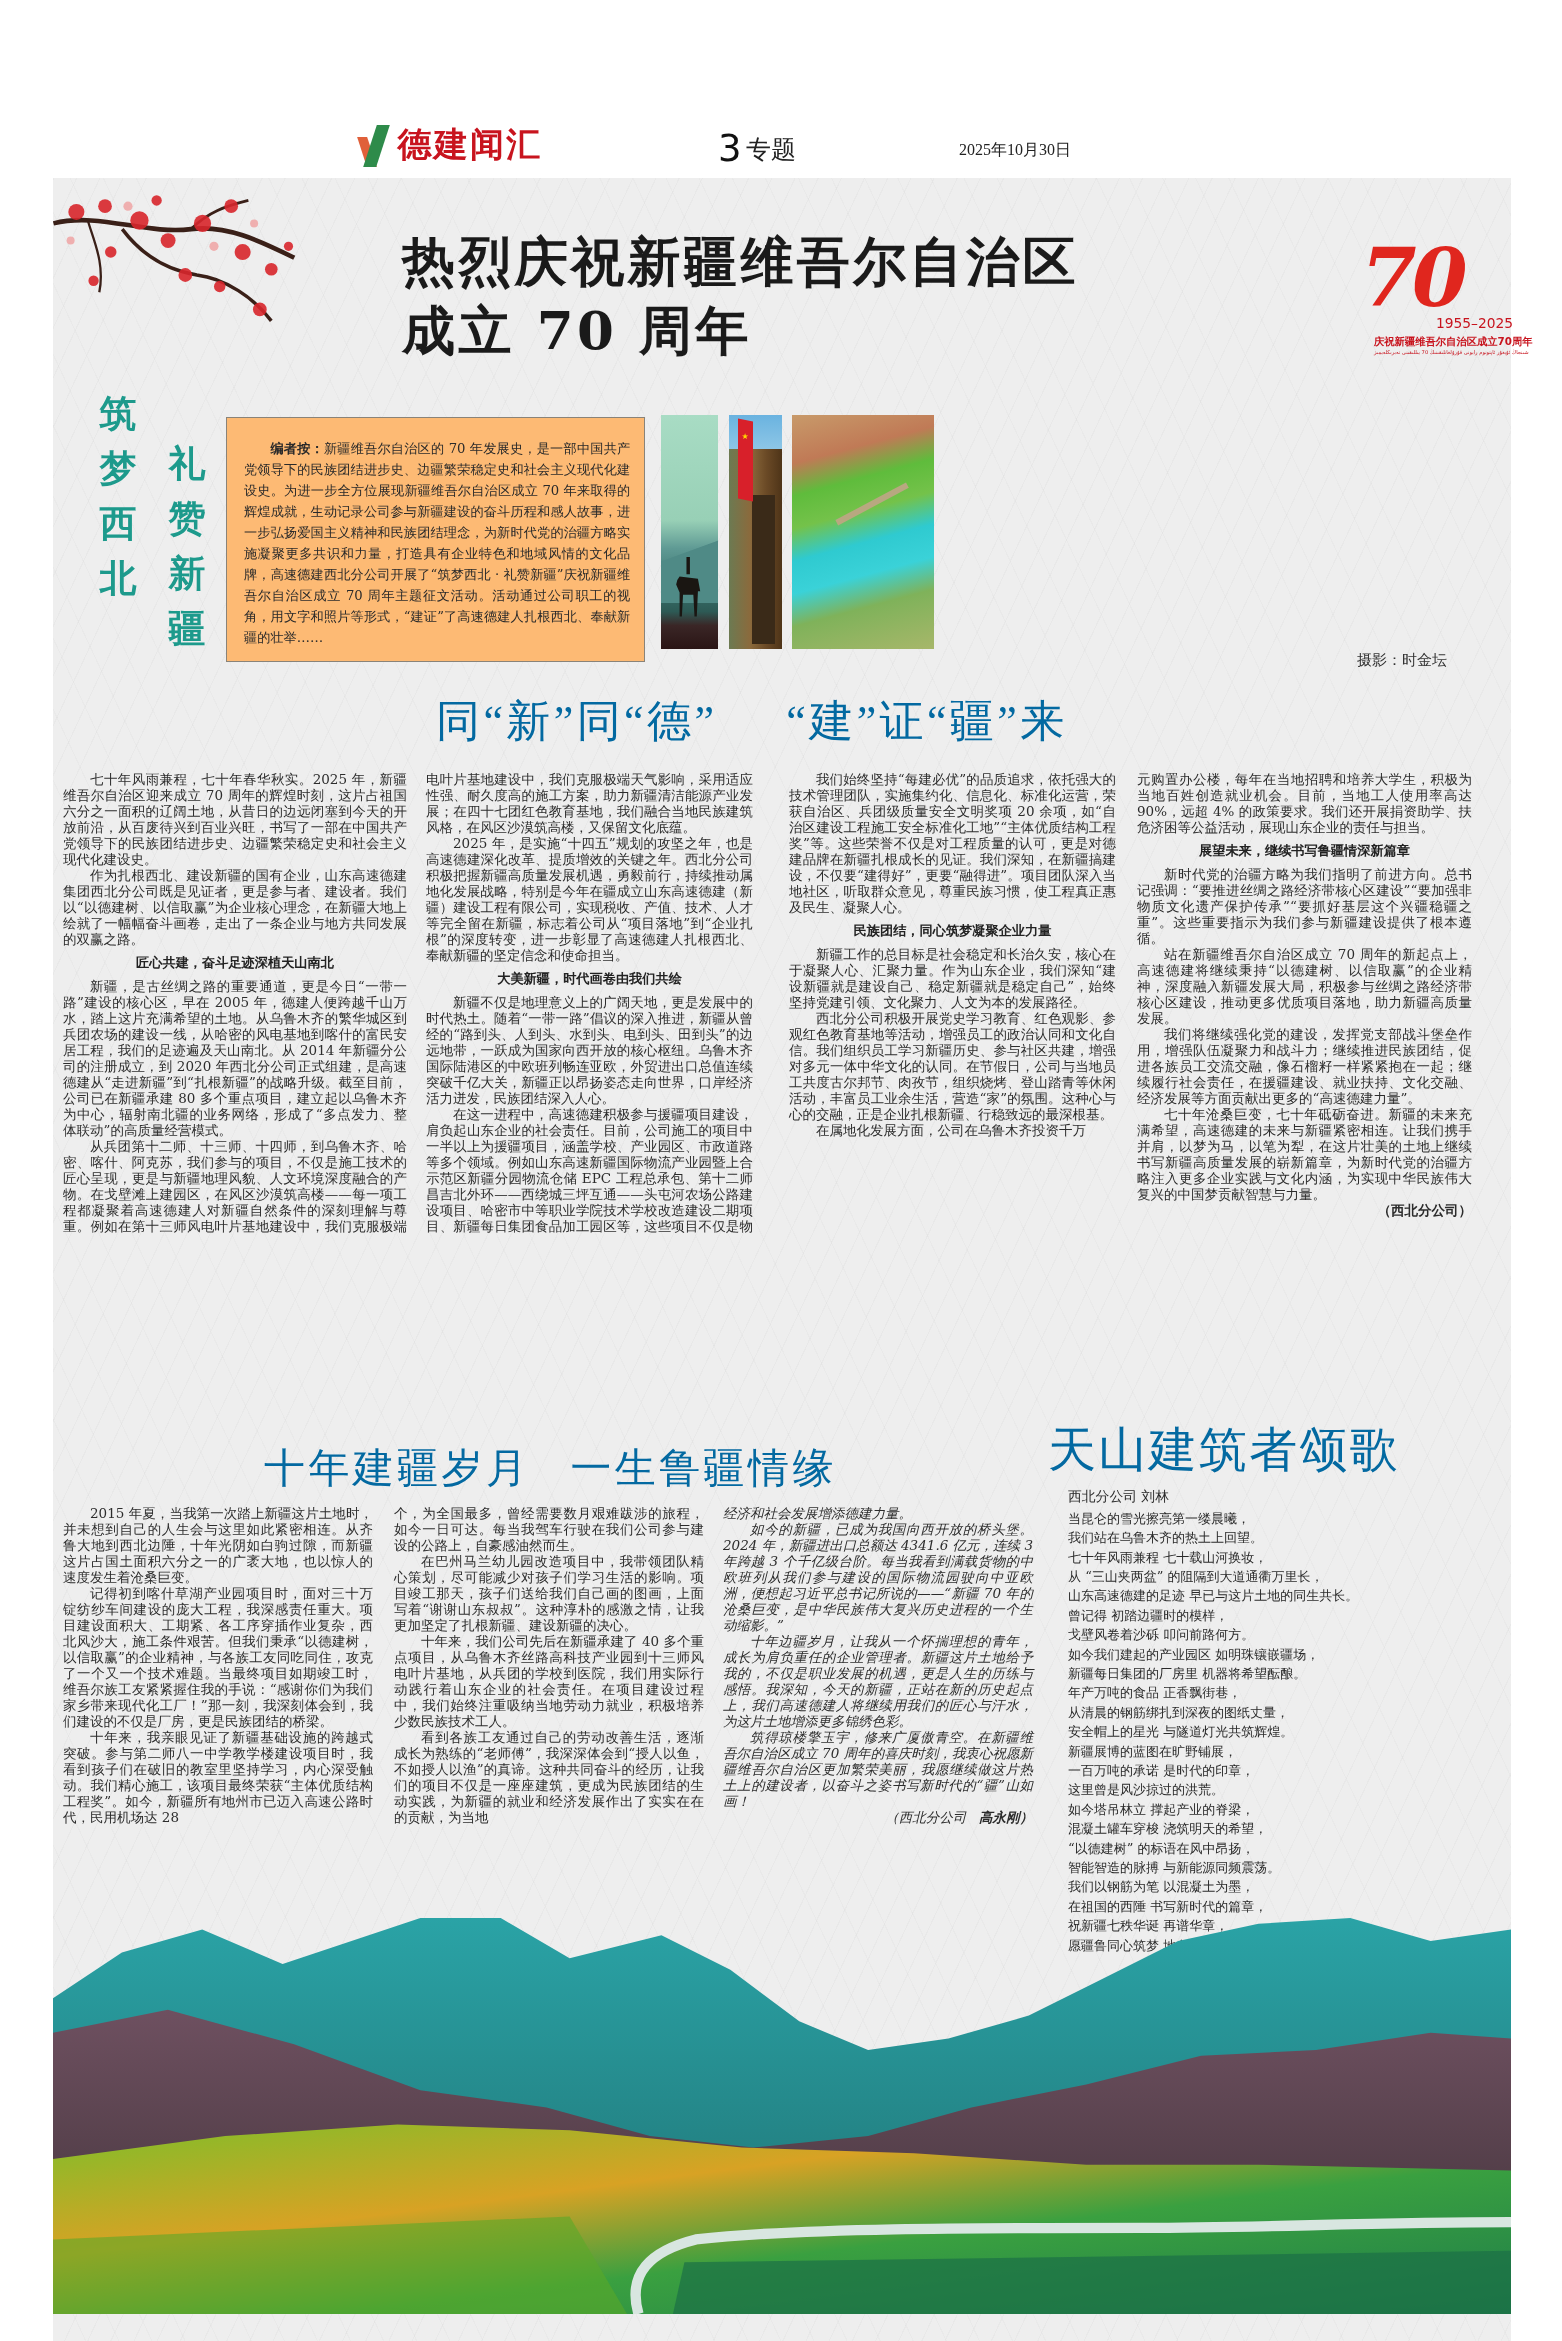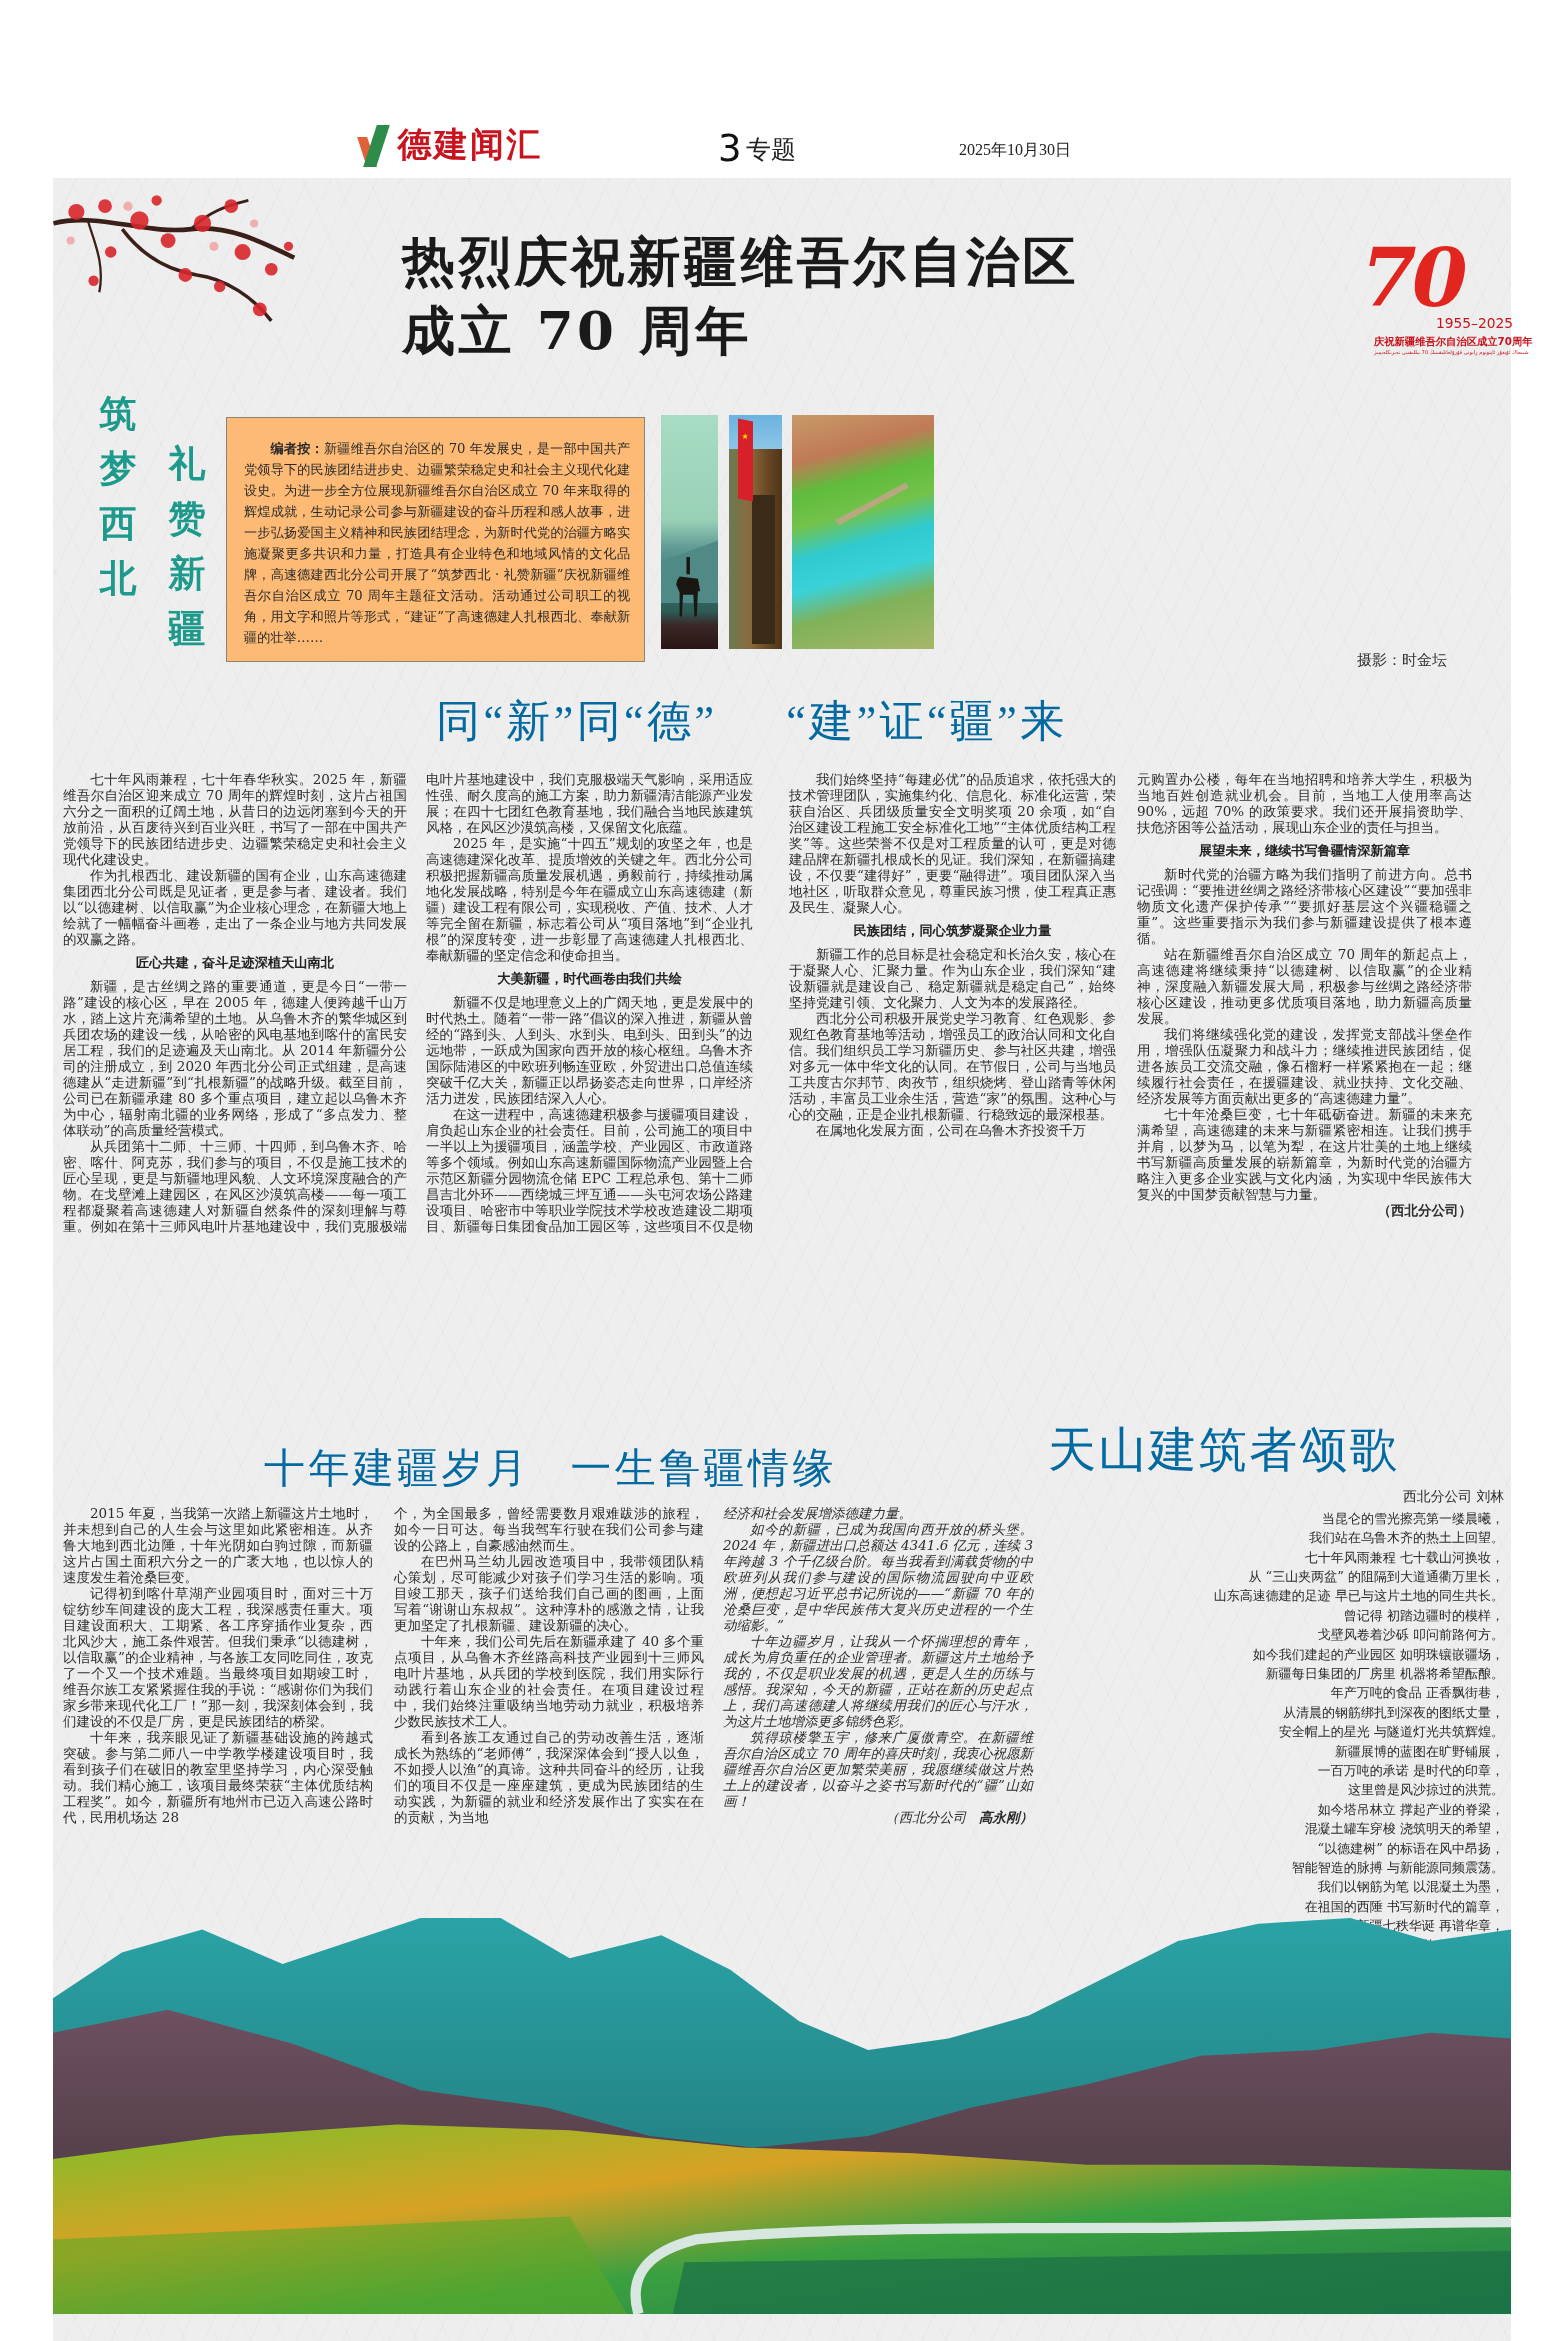--- a/index.html
+++ b/index.html
@@ -88,21 +88,21 @@
   .a1c1 { left: 63px; top: 771px; width: 344px; }
   .a1c2 { left: 426px; top: 771px; width: 327px; }
   .a1c3 { left: 789px; top: 771px; width: 327px; }
   .a1c4 { left: 1137px; top: 771px; width: 335px; }
 
   .a2c1 { left: 63px; top: 1505px; width: 310px; }
   .a2c2 { left: 394px; top: 1505px; width: 310px; }
   .a2c3 { left: 723px; top: 1505px; width: 310px; font-style: italic; }
 
   
-  .poem { position: absolute; left: 1068px; top: 1487px; width: 436px; text-align: right; font-family: "DejaVu Serif", serif; font-size: 13px; line-height: 19.4px; color: #2a2a2a; }
+  .poem { position: absolute; left: 1068px; top: 1487px; width: 436px; text-align: left; font-family: "DejaVu Serif", serif; font-size: 13px; line-height: 19.4px; color: #2a2a2a; }
   .poem .author { font-family: "DejaVu Sans", sans-serif; font-size: 13.8px; margin-bottom: 2.3px; }
 
   
   .landscape { position: absolute; left: 53px; top: 1918px; width: 1458px; height: 396px; overflow: hidden; }
   .landscape svg { width: 100%; height: 100%; display: block; }
 </style>
 </head>
 <body>
 
 <div class="masthead">
@@ -215,21 +215,21 @@
   <p style="max-height:129px;overflow:hidden">在这一进程中，高速德建积极参与援疆项目建设，肩负起山东企业的社会责任。目前，公司施工的项目中一半以上为援疆项目，涵盖学校、产业园区、市政道路等多个领域。例如山东高速新疆国际物流产业园暨上合示范区新疆分园物流仓储 EPC 工程总承包、第十二师昌吉北外环——西绕城三坪互通——头屯河农场公路建设项目、哈密市中等职业学院技术学校改造建设二期项目、新疆每日集团食品加工园区等，这些项目不仅是物理空间的建造，更是情感与责任的浇筑。</p>
 </div>
 <div class="col a1c3">
   <p>我们始终坚持“每建必优”的品质追求，依托强大的技术管理团队，实施集约化、信息化、标准化运营，荣获自治区、兵团级质量安全文明奖项 20 余项，如“自治区建设工程施工安全标准化工地”“主体优质结构工程奖”等。这些荣誉不仅是对工程质量的认可，更是对德建品牌在新疆扎根成长的见证。我们深知，在新疆搞建设，不仅要“建得好”，更要“融得进”。项目团队深入当地社区，听取群众意见，尊重民族习惯，使工程真正惠及民生、凝聚人心。</p>
   <h3>民族团结，同心筑梦凝聚企业力量</h3>
   <p>新疆工作的总目标是社会稳定和长治久安，核心在于凝聚人心、汇聚力量。作为山东企业，我们深知“建设新疆就是建设自己、稳定新疆就是稳定自己”，始终坚持党建引领、文化聚力、人文为本的发展路径。</p>
   <p>西北分公司积极开展党史学习教育、红色观影、参观红色教育基地等活动，增强员工的政治认同和文化自信。我们组织员工学习新疆历史、参与社区共建，增强对多元一体中华文化的认同。在节假日，公司与当地员工共度古尔邦节、肉孜节，组织烧烤、登山踏青等休闲活动，丰富员工业余生活，营造“家”的氛围。这种心与心的交融，正是企业扎根新疆、行稳致远的最深根基。</p>
   <p>在属地化发展方面，公司在乌鲁木齐投资千万</p>
 </div>
 <div class="col a1c4">
-  <p style="text-indent:0">元购置办公楼，每年在当地招聘和培养大学生，积极为当地百姓创造就业机会。目前，当地工人使用率高达 90%，远超 70% 的政策要求。我们还开展捐资助学、扶危济困等公益活动，展现山东企业的责任与担当。</p>
+  <p style="text-indent:0">元购置办公楼，每年在当地招聘和培养大学生，积极为当地百姓创造就业机会。目前，当地工人使用率高达 90%，远超 4% 的政策要求。我们还开展捐资助学、扶危济困等公益活动，展现山东企业的责任与担当。</p>
   <h3>展望未来，继续书写鲁疆情深新篇章</h3>
   <p>新时代党的治疆方略为我们指明了前进方向。总书记强调：“要推进丝绸之路经济带核心区建设”“要加强非物质文化遗产保护传承”“要抓好基层这个兴疆稳疆之重”。这些重要指示为我们参与新疆建设提供了根本遵循。</p>
   <p>站在新疆维吾尔自治区成立 70 周年的新起点上，高速德建将继续秉持“以德建树、以信取赢”的企业精神，深度融入新疆发展大局，积极参与丝绸之路经济带核心区建设，推动更多优质项目落地，助力新疆高质量发展。</p>
   <p>我们将继续强化党的建设，发挥党支部战斗堡垒作用，增强队伍凝聚力和战斗力；继续推进民族团结，促进各族员工交流交融，像石榴籽一样紧紧抱在一起；继续履行社会责任，在援疆建设、就业扶持、文化交融、经济发展等方面贡献出更多的“高速德建力量”。</p>
   <p>七十年沧桑巨变，七十年砥砺奋进。新疆的未来充满希望，高速德建的未来与新疆紧密相连。让我们携手并肩，以梦为马，以笔为犁，在这片壮美的土地上继续书写新疆高质量发展的崭新篇章，为新时代党的治疆方略注入更多企业实践与文化内涵，为实现中华民族伟大复兴的中国梦贡献智慧与力量。</p>
   <p class="sign"><b>（西北分公司）</b></p>
 </div>
 
 <div class="sec-title sec-title-2">
   <span>十年建疆岁月</span><span class="gap"></span><span>一生鲁疆情缘</span>

